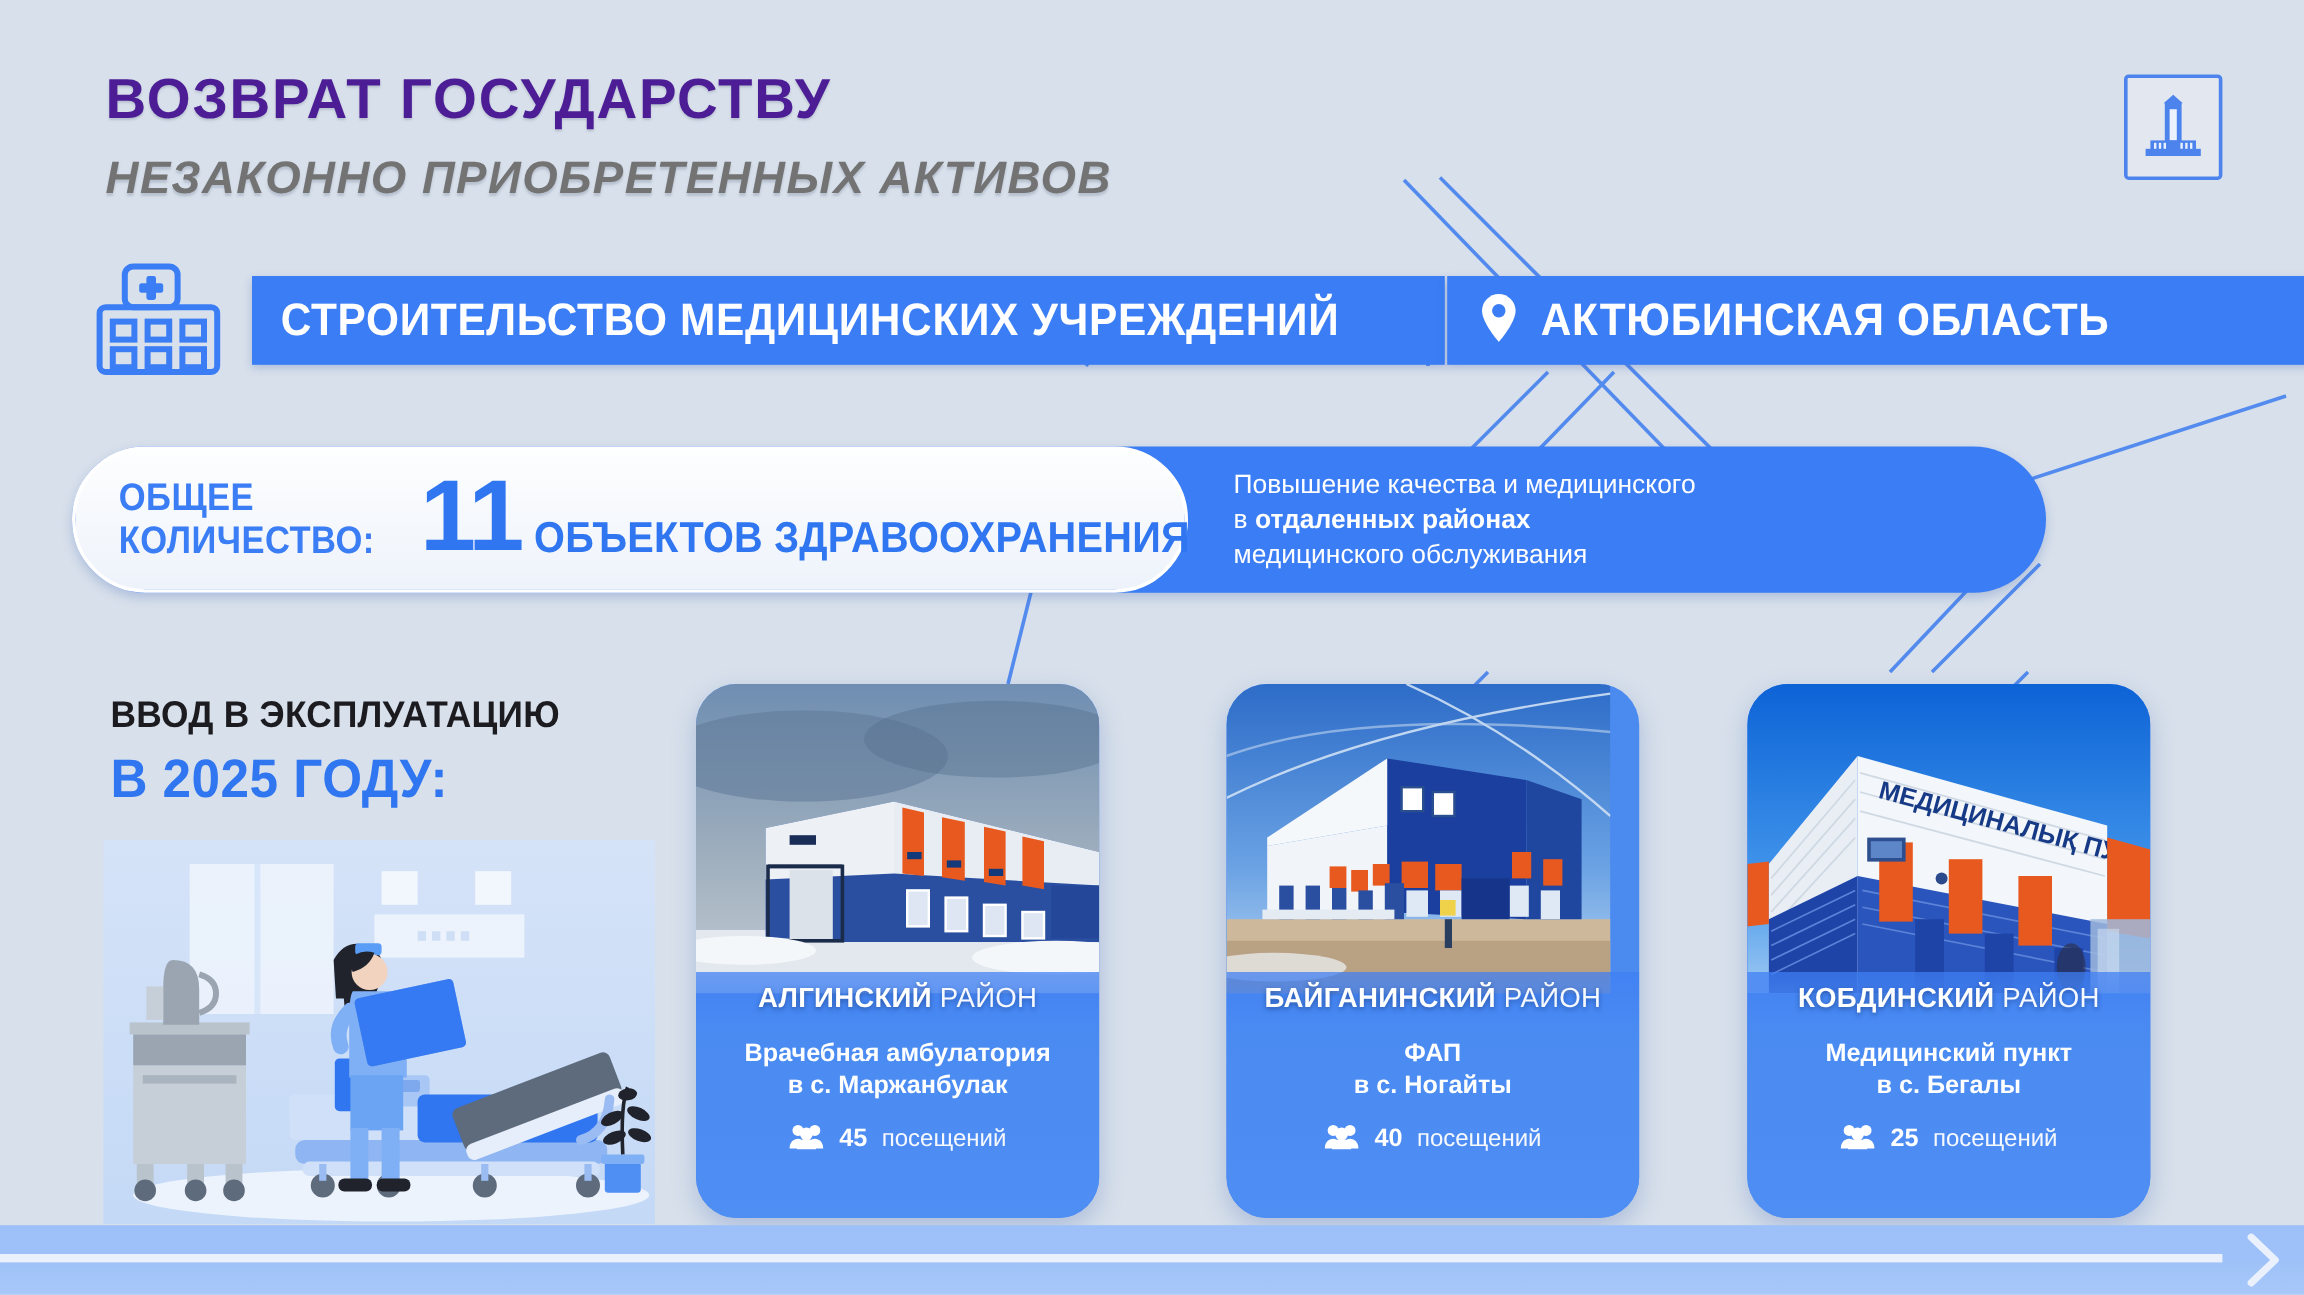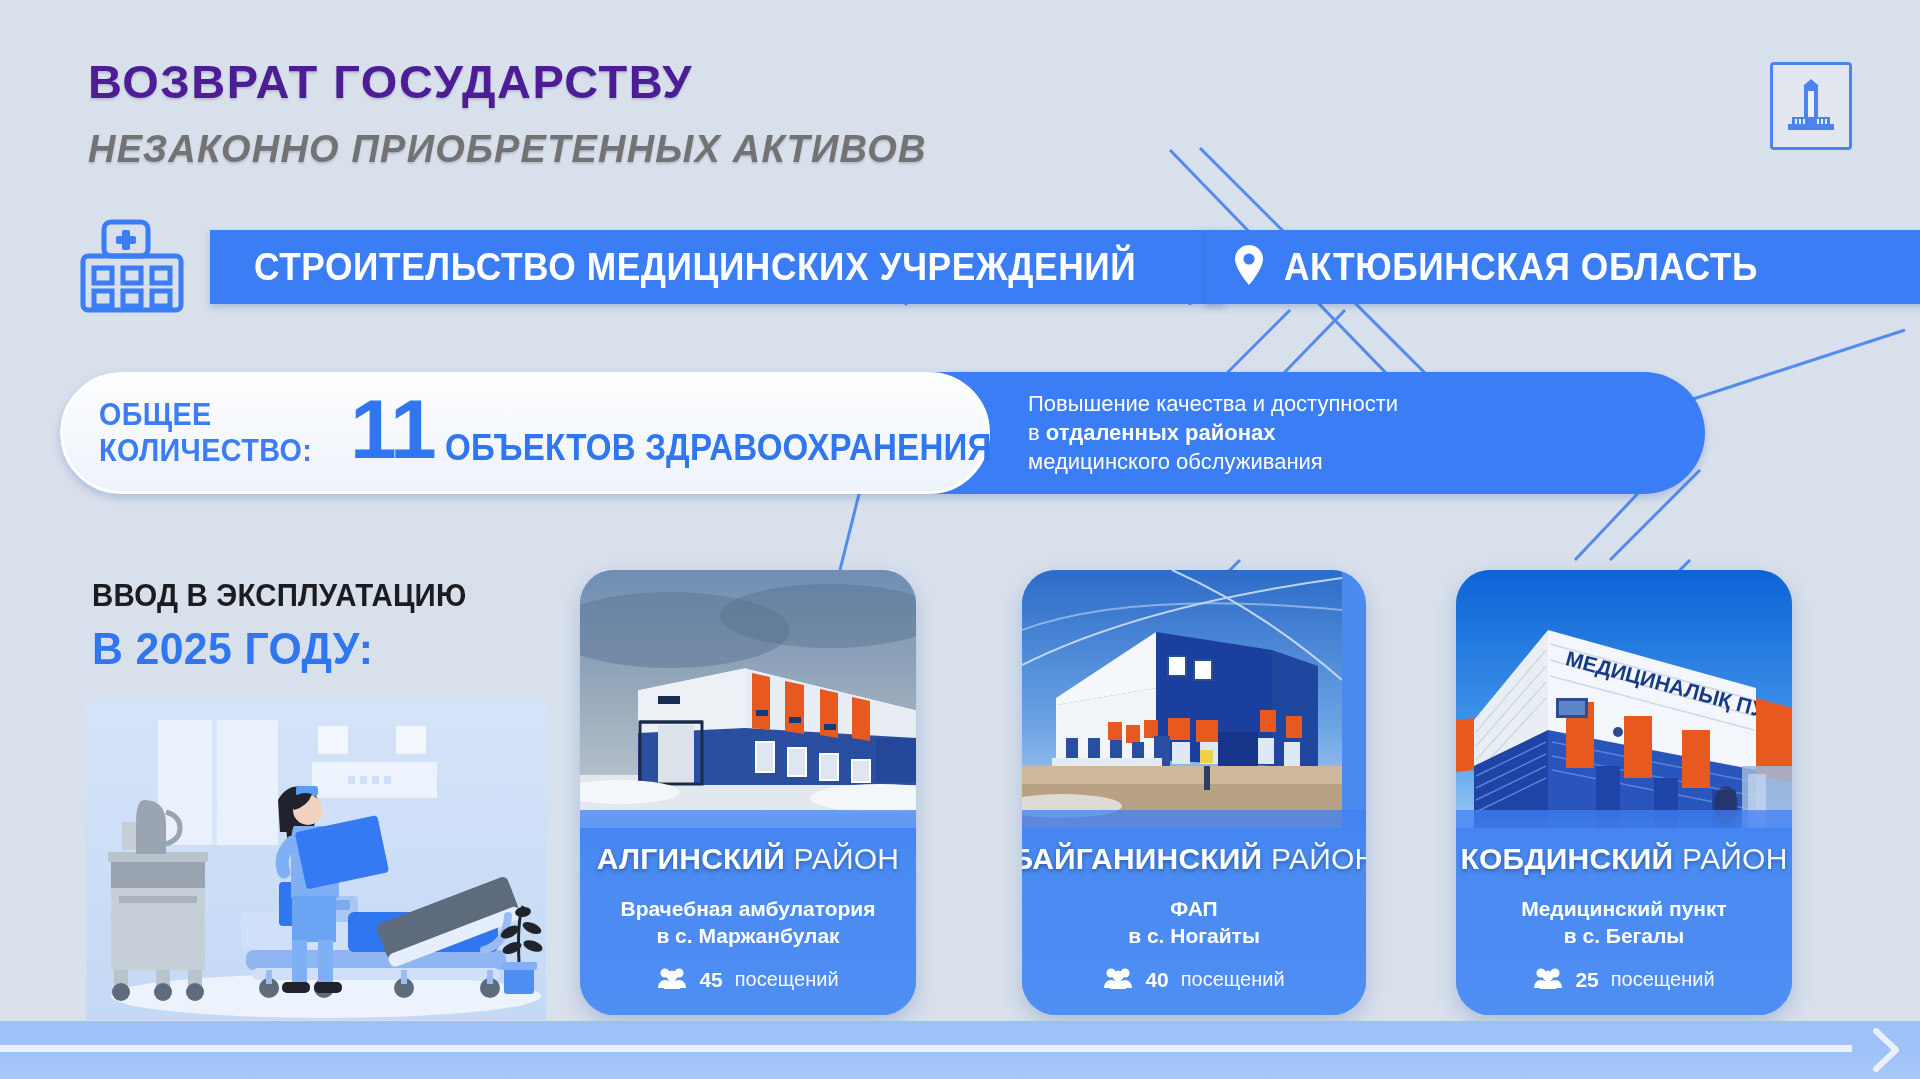--- a/index.html
+++ b/index.html
@@ -33,21 +33,21 @@
     border:3px solid #4c83ec;border-radius:4px;background:rgba(255,255,255,.28);
     display:flex;align-items:center;justify-content:center;
   }
 
   
   .hosp-icon{position:absolute;left:78px;top:218px;width:108px;height:96px;}
   .banner{
     position:absolute;background:#3b7df4;display:flex;align-items:center;
     box-shadow:0 3px 7px rgba(60,100,180,.30);
   }
-  .banner-1{left:210px;top:230px;width:970px;height:74px;padding-left:44px;}
+  .banner-1{left:210px;top:230px;width:970px;height:74px;padding-left:24px;}
   .banner-2{left:1206px;top:230px;width:700px;height:74px;padding-left:28px;}
   .banner-txt{
     color:#ffffff;font-size:38px;font-weight:bold;letter-spacing:.6px;
     white-space:nowrap;transform:scaleX(.93);transform-origin:left center;
   }
   .pin-icon{margin-right:20px;flex:0 0 auto;display:block;}
 
   
   .blue-strip{
     position:absolute;left:60px;top:372px;width:1645px;height:122px;
@@ -101,21 +101,21 @@
   .card-2{left:1022px;width:320px;padding-left:24px;}
   .card-3{left:1456px;width:336px;}
   .card .photo{position:absolute;left:0;top:0;right:0;height:258px;overflow:hidden;}
   .card .photo svg{display:block;}
   .card .body{
     position:absolute;left:0;right:0;top:240px;bottom:0;
     background:linear-gradient(180deg,rgba(62,126,244,.72) 0%,#4a8bf2 26%,#4f8ef3 100%);
     display:flex;flex-direction:column;align-items:center;
   }
   .card .district{
-    margin-top:32px;font-size:30px;font-weight:bold;color:#ffffff;
+    margin-top:8px;font-size:23px;font-weight:bold;color:#ffffff;
     white-space:nowrap;letter-spacing:.2px;
     text-shadow:0 2px 4px rgba(20,50,110,.55);
   }
   .card .district .thin{font-weight:normal;opacity:.95;}
   .card .name{
     margin-top:20px;font-size:21px;font-weight:bold;color:#ffffff;
     text-align:center;line-height:1.28;
   }
   .card .visits{
     margin-top:17px;display:flex;align-items:center;gap:12px;color:#ffffff;
@@ -219,21 +219,21 @@
   <div class="white-pill">
     <div class="total-label">
       <div>ОБЩЕЕ</div>
       <div>КОЛИЧЕСТВО:</div>
     </div>
     <div class="total-num">11</div>
     <div class="total-unit">ОБЪЕКТОВ ЗДРАВООХРАНЕНИЯ</div>
   </div>
 
   <div class="strip-note">
-    <div>Повышение качества и доступности</div>
+    <div>Повышение качества и медицинского</div>
     <div>
       <span>в </span><b>отдаленных районах</b>
     </div>
     <div>медицинского обслуживания</div>
   </div>
 
   <div class="left-head">
     <div class="l1">ВВОД В ЭКСПЛУАТАЦИЮ</div>
     <div class="l2">В 2025 ГОДУ:</div>
   </div>

